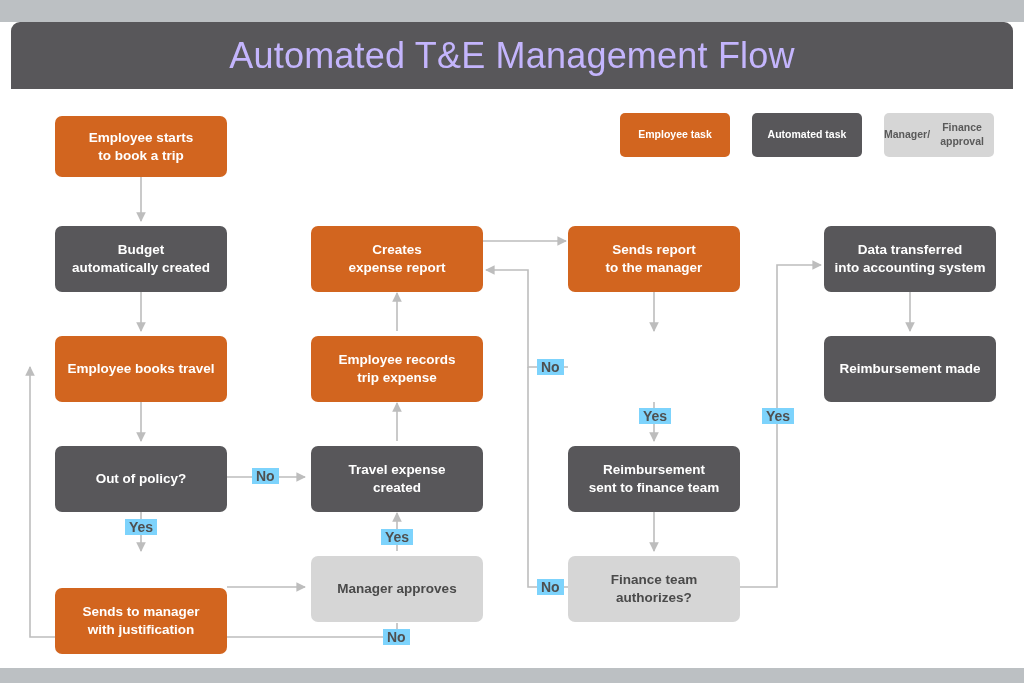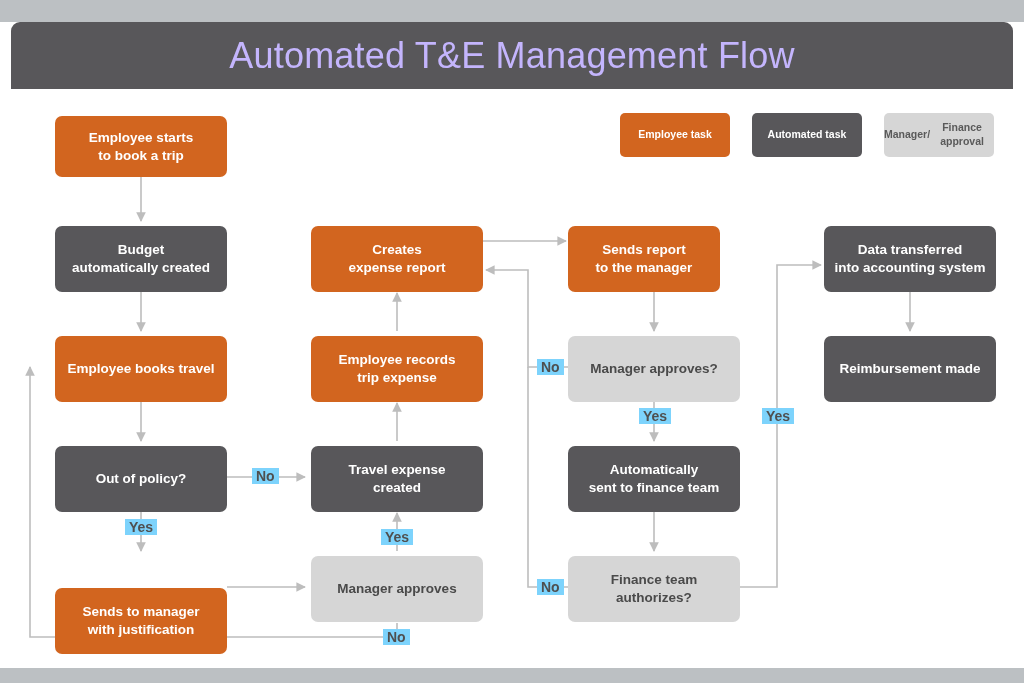--- a/index.html
+++ b/index.html
@@ -221,36 +221,31 @@
       <span>created</span>
     </div>
   </div>
 
   <div class="node approval" style="left:311px; top:556px; width:172px; height:66px;">
     <div>
       <span>Manager approves</span>
     </div>
   </div>
 
-  <div class="node employee" style="left:568px; top:226px; width:152px; height:66px;">
+  <div class="node employee" style="left:568px; top:226px; width:172px; height:66px;">
     <div>
       <span>Sends report</span><br>
       <span>to the manager</span>
     </div>
   </div>
 
-  <div class="node approval" style="left:568px; top:336px; width:172px; height:66px;">
-    <div>
-      <span>Manager approves?</span>
-    </div>
-  </div>
 
   <div class="node automated" style="left:568px; top:446px; width:172px; height:66px;">
     <div>
-      <span>Automatically</span><br>
+      <span>Reimbursement</span><br>
       <span>sent to finance team</span>
     </div>
   </div>
 
   <div class="node approval" style="left:568px; top:556px; width:172px; height:66px;">
     <div>
       <span>Finance team</span><br>
       <span>authorizes?</span>
     </div>
   </div>

